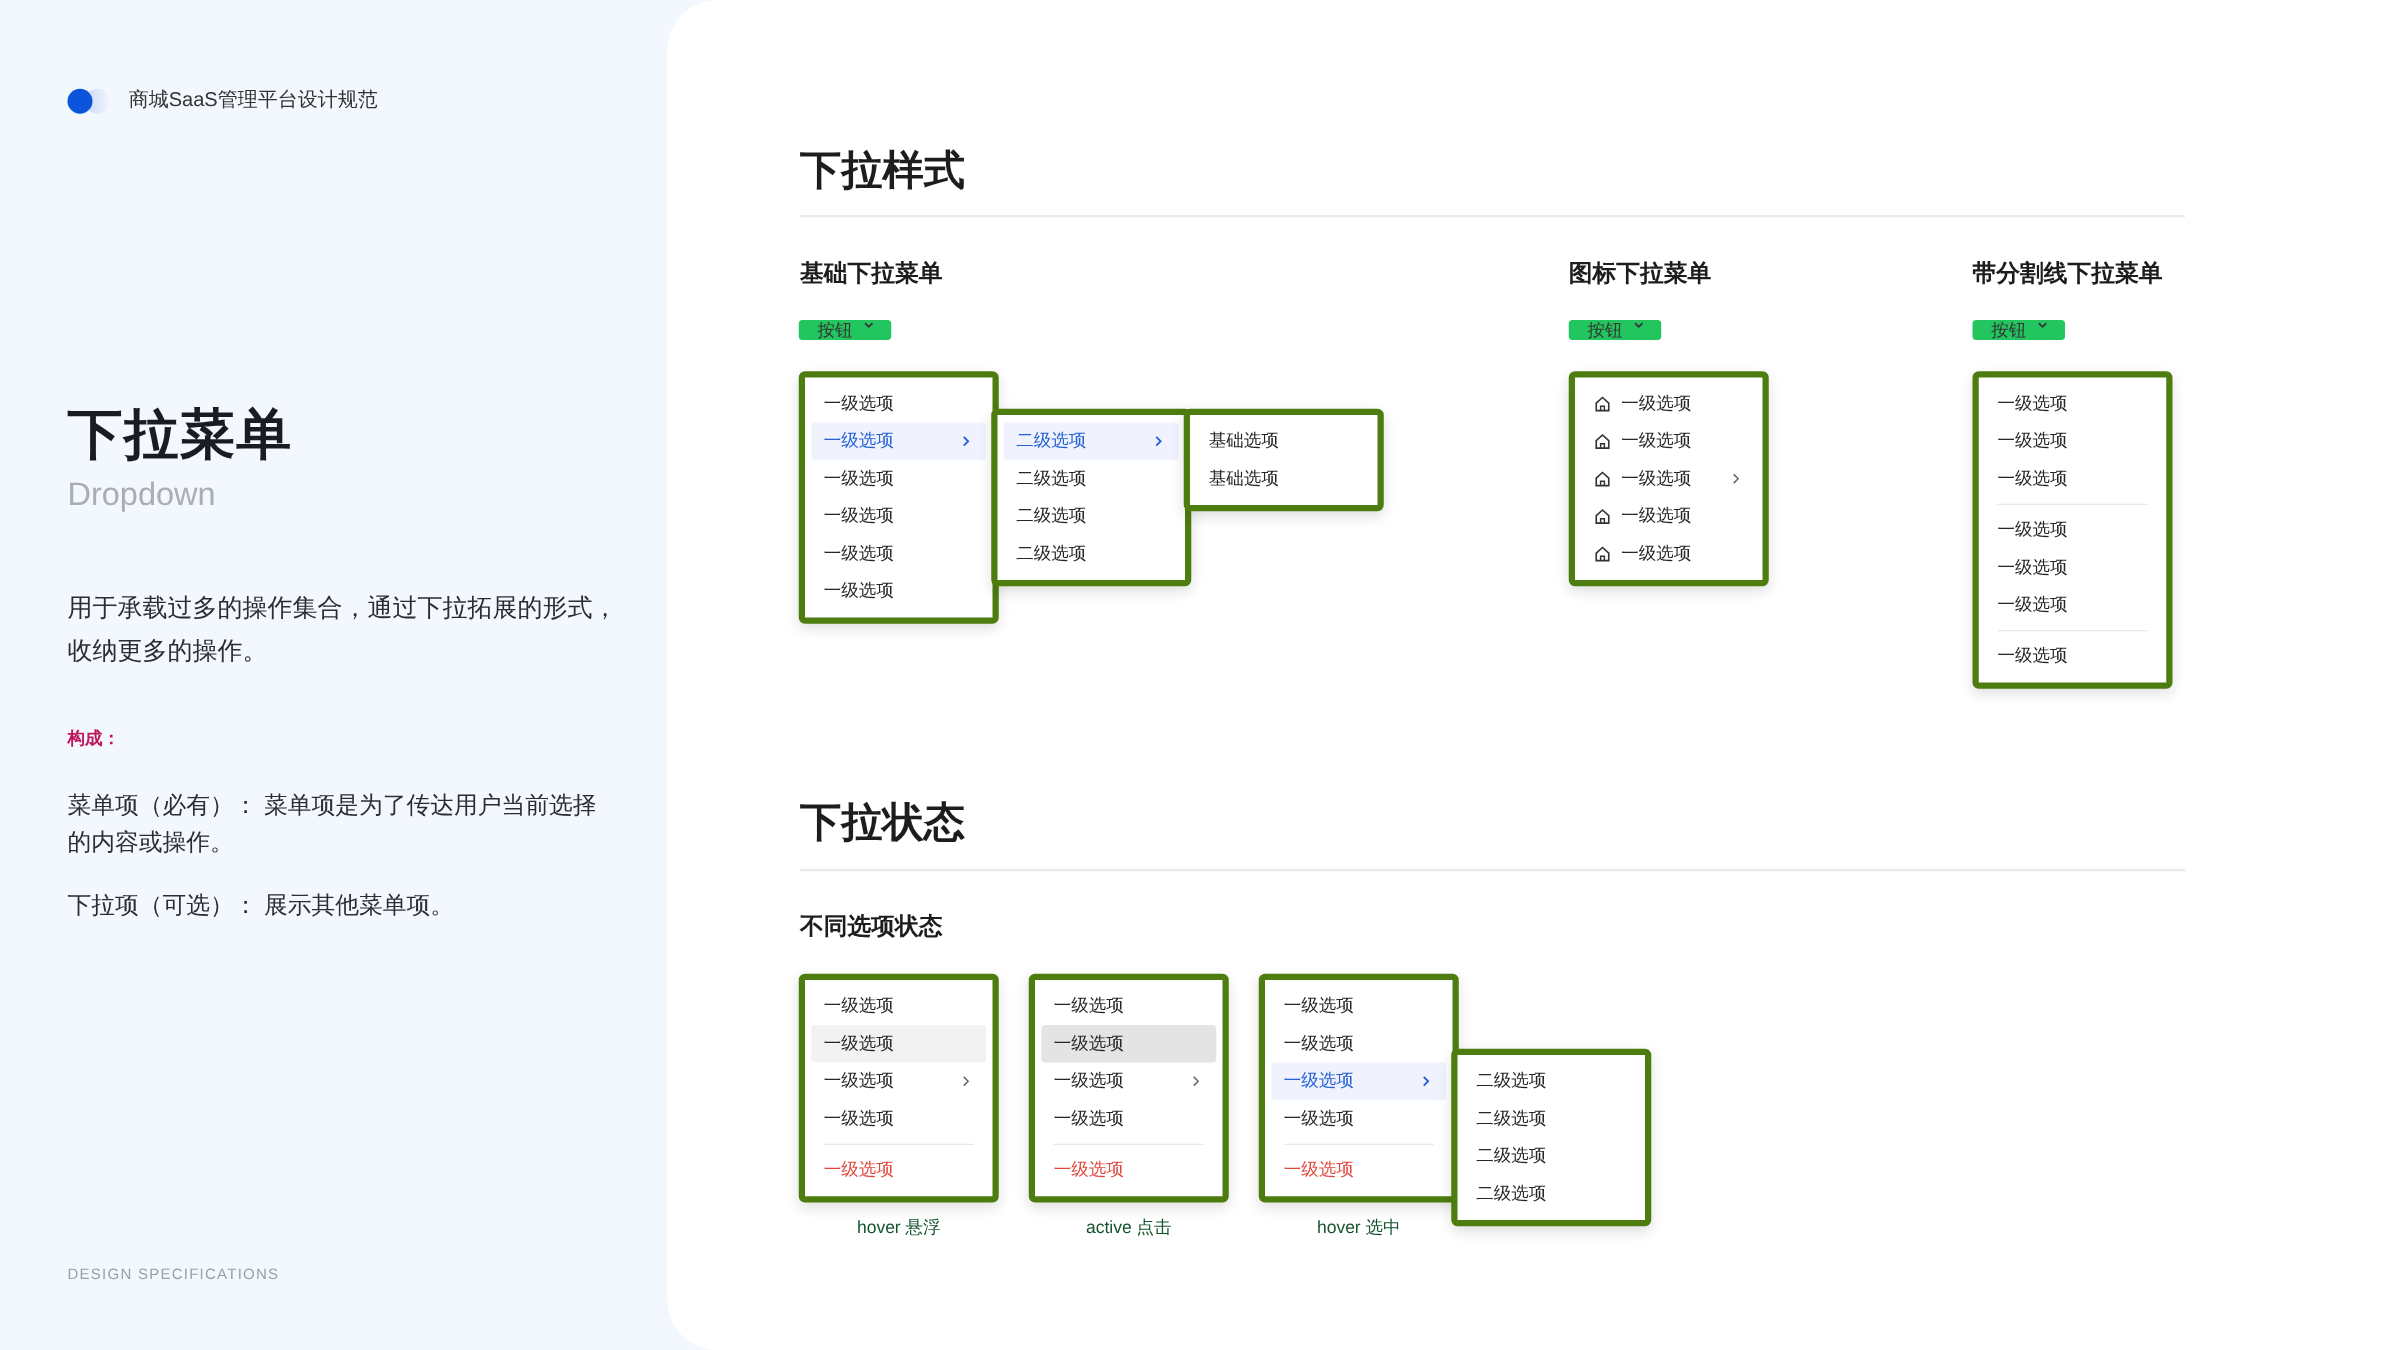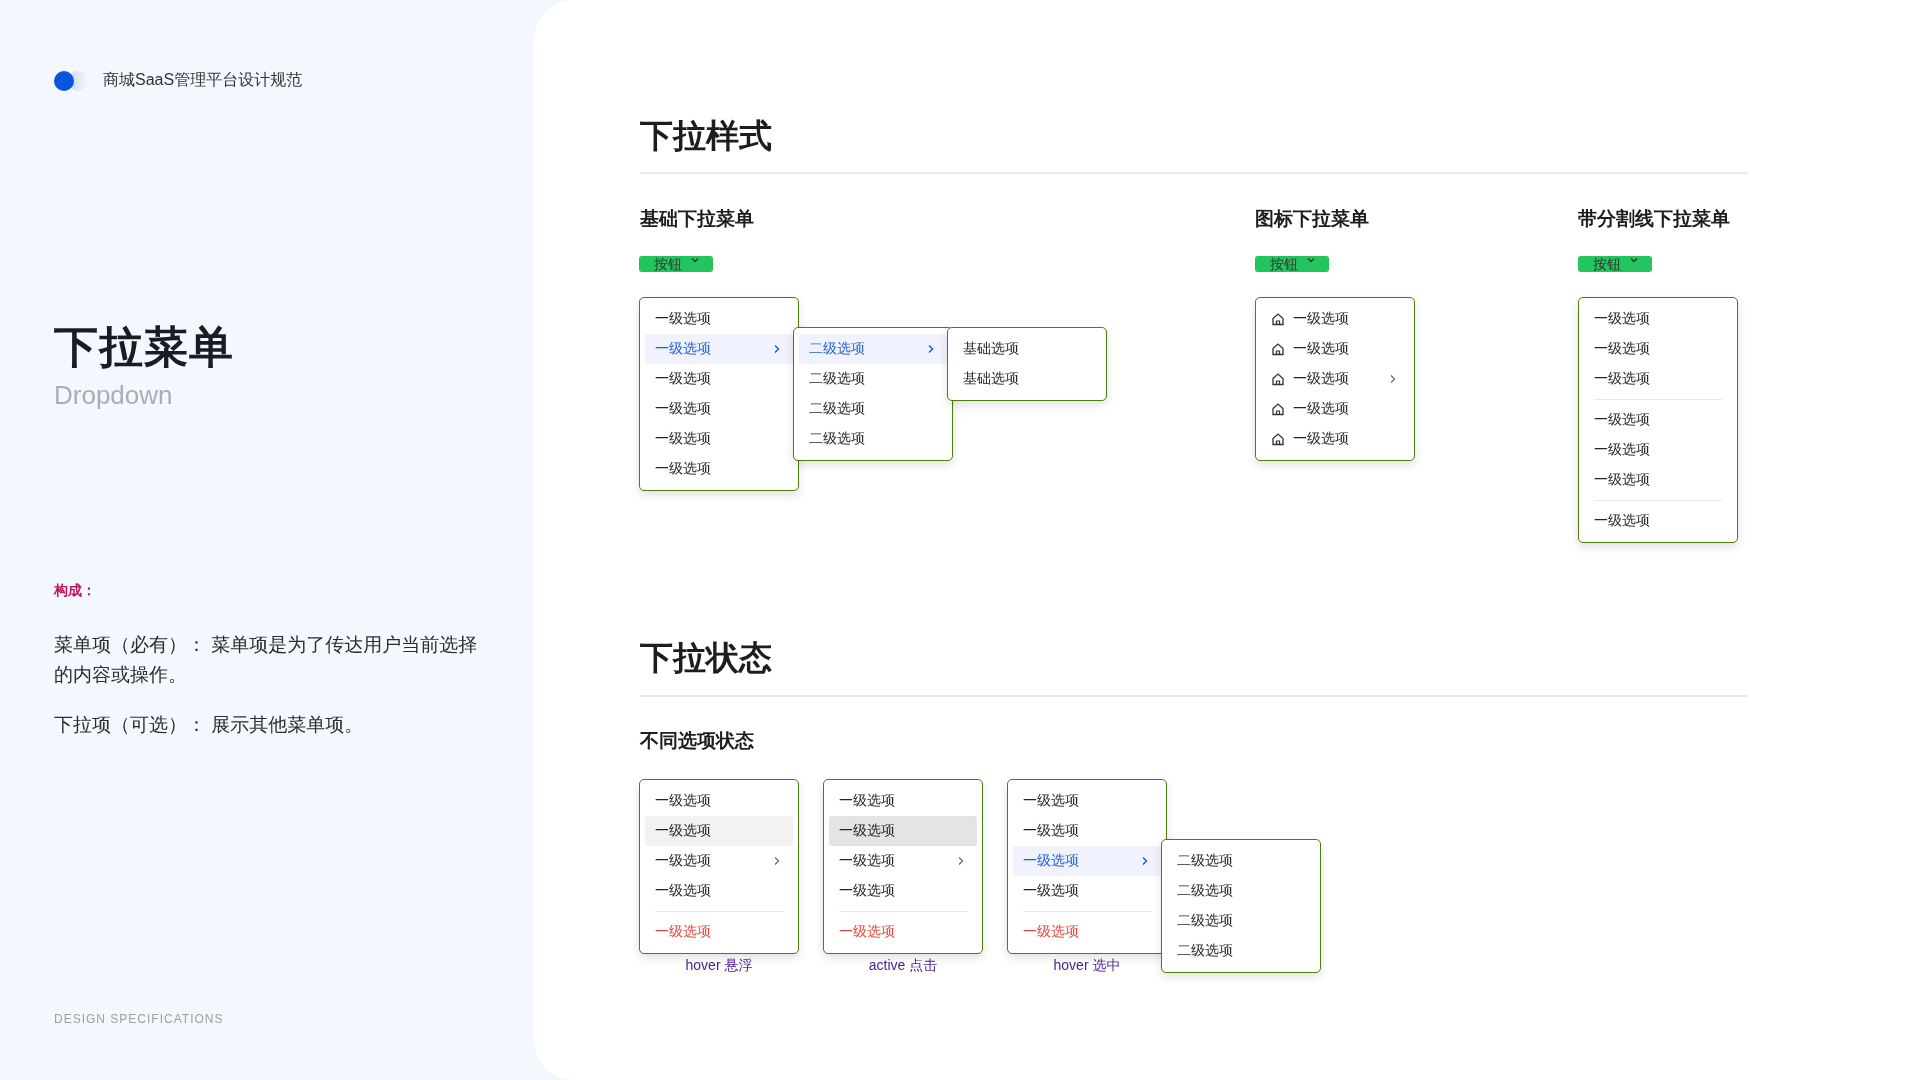--- a/index.html
+++ b/index.html
@@ -17,44 +17,45 @@
   .comp-title { position: absolute; left: 54px; top: 582px; font-size: 14px; font-weight: bold; color: #be185d; }
   .comp-item { position: absolute; left: 54px; width: 440px; font-size: 19px; line-height: 30px; color: #2a2d33; }
   .footer { position: absolute; left: 54px; top: 1012px; font-size: 12px; letter-spacing: 1px; color: #9aa0a8; }
 
   .main { position: absolute; left: 534px; top: 0; width: 1386px; height: 1080px; background: #ffffff; border-radius: 40px 0 0 40px; }
   .sec-title { position: absolute; font-size: 33px; font-weight: bold; color: #1d1d1f; }
   .sec-line { position: absolute; height: 2px; background: #ebebeb; }
   .sub-title { position: absolute; font-size: 19px; font-weight: bold; color: #1d1d1f; }
   .btn { position: absolute; height: 16px; background: #22c55e; border-radius: 3px; display: flex; align-items: flex-start; padding: 0 14px 0 15px; font-size: 14px; color: #333; cursor: pointer; }
   .btn .chev { margin-left: 9px; width: 8px; height: 8px; display: inline-block; }
-  .menu { position: absolute; background: #fff; border-radius: 5px; border: 1px solid #4d7c0f; box-shadow: 0 4px 10px rgba(0,0,0,0.12); padding: 6px 5px; }
+  .menu { position: absolute; background: #fff; border-radius: 5px; border: 5px solid #4d7c0f; box-shadow: 0 4px 10px rgba(0,0,0,0.12); padding: 6px 5px; }
   .mi { height: 30px; display: flex; align-items: center; padding: 0 10px; font-size: 14px; color: #262626; border-radius: 3px; position: relative; cursor: pointer; }
   .mi.sel { background: #f0f3fd; color: #2460d6; }
   .mi.hover { background: #f2f2f2; }
   .mi.active { background: #e4e4e4; }
   .mi.danger { color: #e0483e; }
   .mi .arrow { position: absolute; right: 12px; top: 10px; width: 8px; height: 10px; }
   .mi .home { width: 14px; height: 14px; margin-right: 8px; }
   .divider { height: 1px; background: #e8e8e8; margin: 5px 10px; }
-  .caption { position: absolute; font-size: 14px; color: #4c1d95; text-align: center; }
+  .caption { position: absolute; font-size: 14px; color: #14532d; text-align: center; margin-top: 16px; }
 </style>
 </head>
 <body>
 
 <div class="left">
   <div class="brand">
     <div class="logo">
         <span class="c2"></span>
         <span class="c1"></span>
       </div>
     <span class="brand-text">商城SaaS管理平台设计规范</span>
   </div>
   <div class="page-title">下拉菜单</div>
   <div class="page-sub">Dropdown</div>
+  <div class="desc">用于承载过多的操作集合，通过下拉拓展的形式，收纳更多的操作。</div>
   <div class="comp-title">构成：</div>
   <div class="comp-item" style="top:710px">下拉项（可选）：  展示其他菜单项。</div>
   <div class="comp-item" style="top:630px">菜单项（必有）：  菜单项是为了传达用户当前选择的内容或操作。</div>
   <div class="footer">DESIGN SPECIFICATIONS</div>
 </div>
 
 <div class="main">
 
   <div class="sec-title" style="left:106px;top:114px">下拉样式</div>
   <div class="sec-line" style="left:106px;top:172px;width:1108px"></div>

